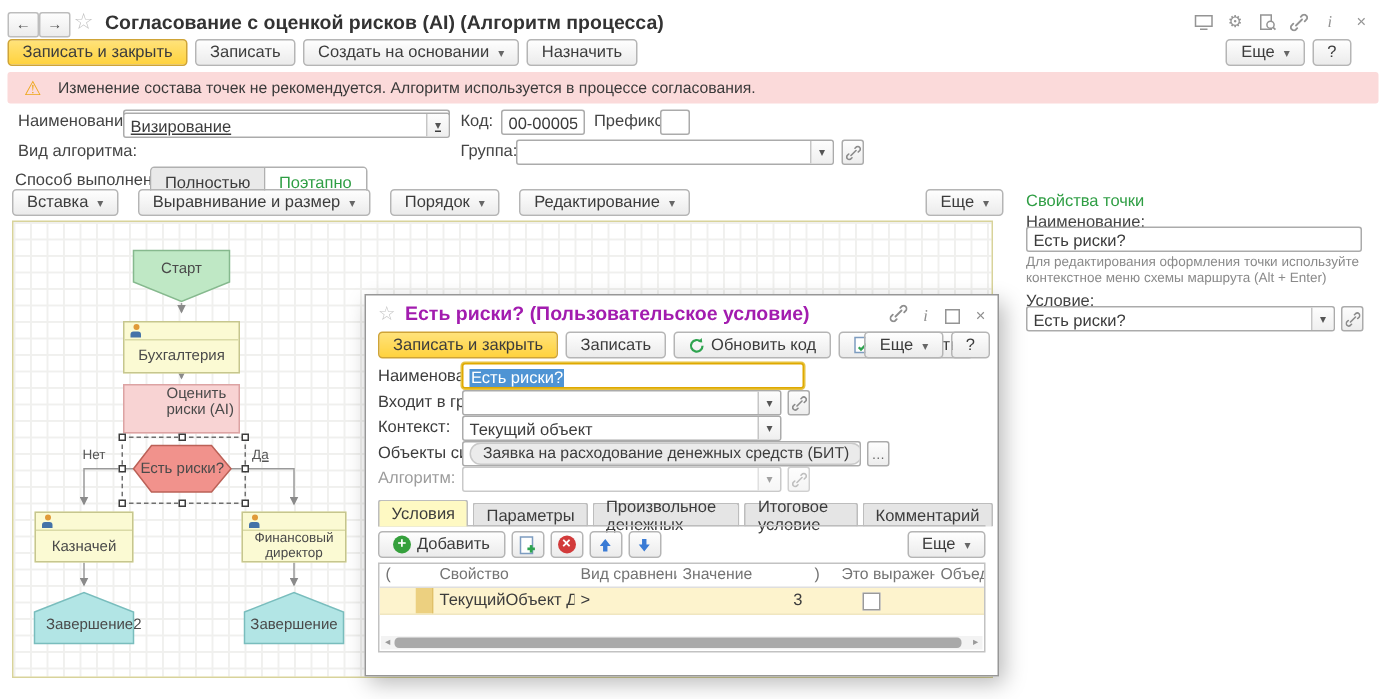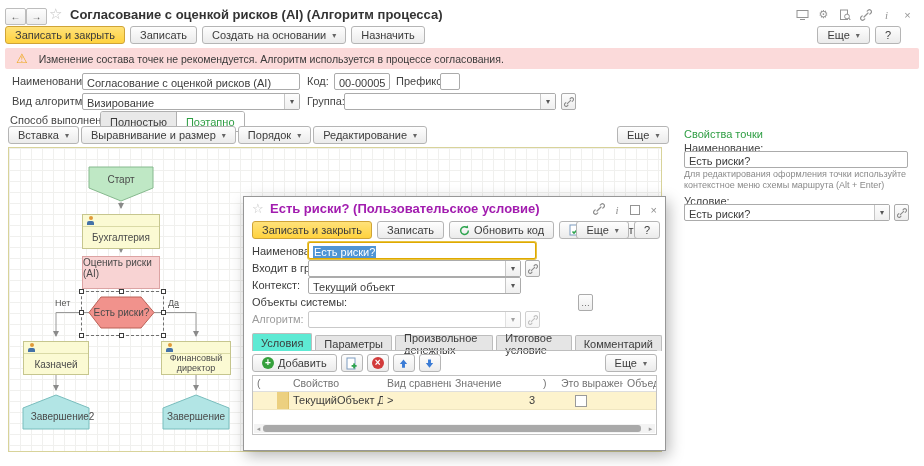--- a/index.html
+++ b/index.html
@@ -34,31 +34,31 @@
   .fld .val{flex:1;overflow:hidden;}
   .drop{width:14px;height:100%;margin:0 -4px 0 4px;border-left:1px solid #c6c6c6;display:flex;align-items:center;
         justify-content:center;font-size:8px;color:#555;background:linear-gradient(#fdfdfd,#efefef);}
   .mini-btn{position:absolute;width:15px;height:17px;border:1px solid #ababab;border-radius:2px;box-sizing:border-box;
         background:linear-gradient(#fdfdfd,#ededed);display:flex;align-items:center;justify-content:center;font-size:9px;color:#666;}
   .toggle{position:absolute;left:100px;top:111px;height:19px;display:flex;border:1px solid #b0b0b0;border-radius:3px;overflow:hidden;}
   .tg{padding:0 9px;display:flex;align-items:center;}
   .tg-full{background:#e9e9e9;border-right:1px solid #b0b0b0;color:#3c3c3c;}
   .tg-staged{background:#fff;color:#2f9e44;}
   
-  .ed-toolbar{position:absolute;left:8px;top:126px;display:flex;gap:2px;justify-content:space-between;}
+  .ed-toolbar{position:absolute;left:8px;top:126px;display:flex;gap:13px;justify-content:space-between;}
   #ed-more{position:absolute;left:617px;top:126px;}
   .canvas{position:absolute;left:8px;top:147px;width:654px;height:305px;box-sizing:border-box;
           border:1px solid #d8d39a;background:#fff;
           background-image:linear-gradient(#f0f0ee 1px,transparent 1px),linear-gradient(90deg,#f0f0ee 1px,transparent 1px);
           background-size:11px 11px;}
   .node{position:absolute;box-sizing:border-box;font-size:10px;color:#4a4a4a;}
   .task{background:#fbfad3;border:1px solid #c6c68e;}
   .task .hdr{height:11px;border-bottom:1px solid #dadaa6;position:relative;}
   .task .cap{display:flex;align-items:center;justify-content:center;text-align:center;height:calc(100% - 12px);line-height:1.1;}
-  .plain .cap{height:100%;}
+  .plain .cap{height:100%;margin-left:28px;}
   .assess{background:#f8d3d3;border:1px solid #dca3a3;}
   .shape-lbl{position:absolute;display:flex;align-items:center;justify-content:center;text-align:center;
              font-size:10px;color:#4a4a4a;pointer-events:none;}
   .edge-lbl{position:absolute;font-size:9px;color:#555;}
   .person{position:absolute;left:3px;top:1px;width:9px;height:9px;}
   .person::before{content:"";position:absolute;left:2.5px;top:0;width:4px;height:4px;border-radius:50%;background:#e09a39;}
   .person::after{content:"";position:absolute;left:1px;top:4.5px;width:7px;height:4px;border-radius:2px 2px 0 0;background:#4472a8;}
   .sel-rect{position:absolute;left:72px;top:143px;width:81px;height:43px;border:1px dashed #707070;}
   .hd{position:absolute;width:5px;height:5px;background:#fff;border:1px solid #3c3c3c;box-sizing:border-box;}
   
@@ -72,21 +72,21 @@
   .dl{position:absolute;left:8px;height:15px;line-height:15px;color:#3c3c3c;}
   .dl.dis{color:#9c9c9c;}
   .df{position:absolute;left:64px;}
   .name-focus{border:1px solid #dfa900;box-shadow:0 0 0 1px #e7c341;}
   .seltxt{background:#4f94d4;color:#fff;padding:0 1px;}
   .pill{background:#ebebeb;border:1px solid #c9c9c9;border-radius:8px;padding:0 8px;font-size:10.5px;line-height:13px;white-space:nowrap;}
   .dis-fld{color:#9c9c9c;border-color:#c9c9c9;}
   .tabs{position:absolute;left:8px;top:136px;display:flex;align-items:flex-end;height:18px;}
   .tab{padding:0 8px;height:15px;display:flex;align-items:center;background:#e5e5e5;border:1px solid #bdbdbd;
        border-bottom:none;border-radius:2px 2px 0 0;margin-right:3px;color:#3c3c3c;}
-  .tab.active{background:#5eead4;height:17px;position:relative;z-index:2;}
+  .tab.active{background:#fef9c3;height:17px;position:relative;z-index:2;}
   .tab-line{position:absolute;left:8px;width:405px;top:153px;border-top:1px solid #bdbdbd;}
   .tbl-toolbar{position:absolute;left:8px;top:157px;display:flex;gap:4px;}
   #tbl-more{position:absolute;right:8px;top:157px;}
   .icbtn{width:22px;justify-content:center;padding:0 2px;}
   .cplus{width:12px;height:12px;border-radius:50%;color:#fff;font-size:10px;line-height:12px;text-align:center;font-weight:bold;}
   .green{background:#35a03c;}.red{background:#d23b3b;}
   .tbl{position:absolute;left:8px;top:178px;width:405px;height:60px;border:1px solid #c2c2c2;box-sizing:border-box;background:#fff;overflow:hidden;}
   .thead{display:flex;height:15px;border-bottom:1px solid #dedede;color:#737373;font-size:10.5px;}
   .thead div,.trow div{box-sizing:border-box;padding:0 4px;overflow:hidden;white-space:nowrap;line-height:15px;}
   .trow{display:flex;height:17px;background:#fdf3cd;border-bottom:1px solid #f0e6c0;color:#3c3c3c;}
@@ -178,21 +178,21 @@
   <div class="lbl" style="left:307px;top:73px;">Код:</div>
   <div class="fld" style="left:334px;top:73px;width:56px;">
       <span class="val">00-000056</span>
     </div>
   <div class="lbl" style="left:396px;top:73px;">Префикс:</div>
   <div class="fld" style="left:440px;top:73px;width:20px;">
       <span class="val"></span>
     </div>
 
   <div class="lbl" style="left:12px;top:93px;">Вид алгоритма:</div>
-  <div class="fld" style="left:82px;top:93px;width:218px;">
+  <div class="fld" style="left:82px;top:75px;width:218px;text-decoration:underline;">
     <span class="val">Визирование</span>
     <span class="drop">▾</span>
   </div>
   <div class="lbl" style="left:307px;top:93px;">Группа:</div>
   <div class="fld" style="left:344px;top:93px;width:212px;">
     <span class="val"></span>
     <span class="drop">▾</span>
   </div>
   <div class="mini-btn" style="left:561px;top:93px;">
       <svg width="10" height="10" viewBox="0 0 12 12">
@@ -363,20 +363,23 @@
         </svg>
       </div>
 
     <div class="dl" style="top:81px;">Контекст:</div>
     <div class="fld df" style="top:80px;width:213px;">
       <span class="val">Текущий объект</span>
       <span class="drop">▾</span>
     </div>
 
     <div class="dl" style="top:98px;">Объекты системы:</div>
+    <div class="fld df" style="top:97px;width:266px;">
+      <span class="pill">Заявка на расходование денежных средств (БИТ)</span>
+    </div>
     <div class="mini-btn" style="left:334px;top:97px;">
         <span>…</span>
       </div>
 
     <div class="dl dis" style="top:115px;">Алгоритм:</div>
     <div class="fld df dis-fld" style="top:114px;width:213px;">
       <span class="val"></span>
       <span class="drop" style="opacity:.55">▾</span>
     </div>
     <div class="mini-btn" style="left:281px;top:114px;opacity:.55;">

